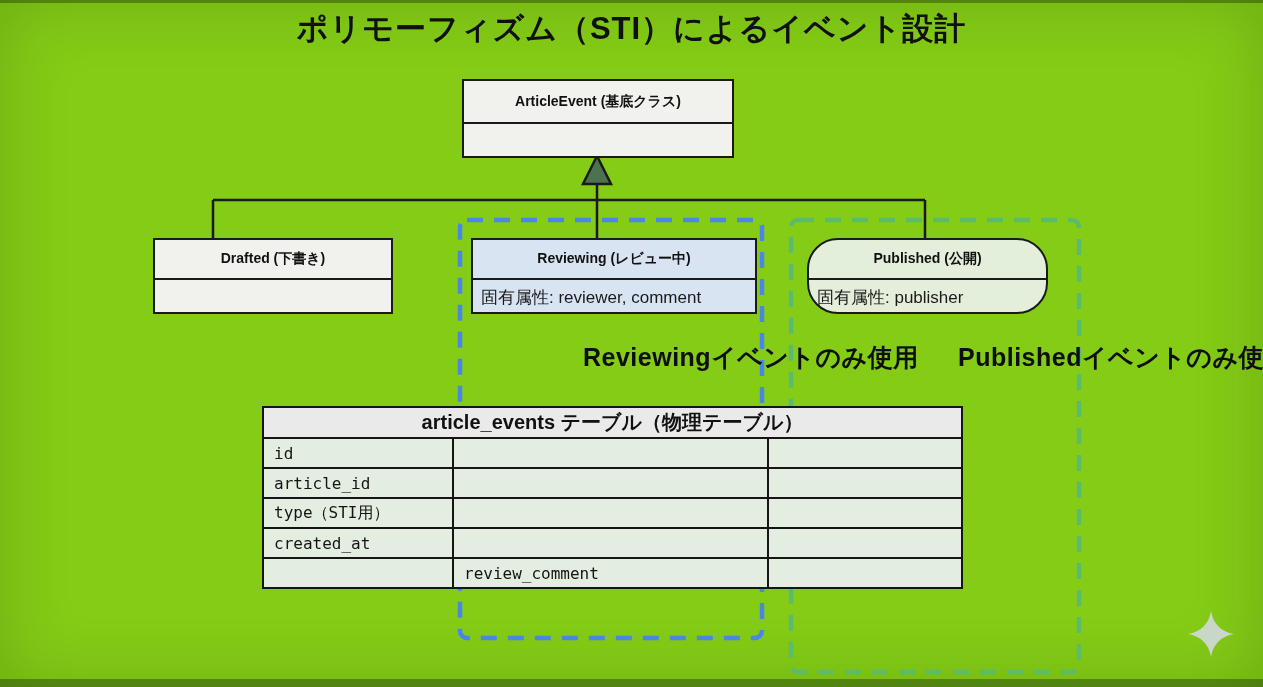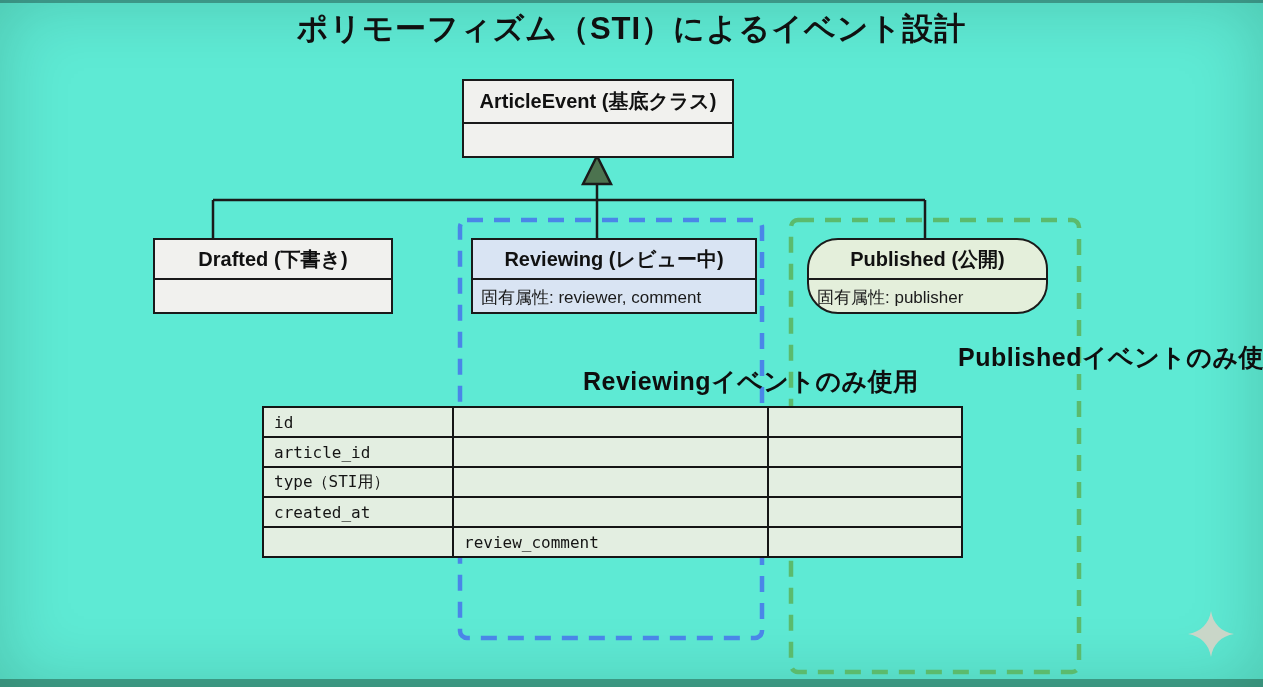--- a/index.html
+++ b/index.html
@@ -3,41 +3,41 @@
 <meta charset="utf-8">
 <style>
   html,body{margin:0;padding:0;}
   body{
     width:1263px;height:687px;overflow:hidden;
     font-family:"Liberation Sans", sans-serif;
     background:#3a5a3e;
   }
   .slide{
     position:relative;width:1263px;height:687px;
-    background:#5eead4;
+    background:#84cc16;
     box-shadow:inset 0 0 70px rgba(0,25,5,0.18);
   }
   .edge-top{position:absolute;left:0;top:0;width:100%;height:3px;background:rgba(0,0,0,0.30);}
   .edge-bottom{position:absolute;left:0;bottom:0;width:100%;height:8px;background:rgba(10,30,10,0.35);}
 
   .title{
     position:absolute;left:0;top:8px;width:1263px;
     text-align:center;font-size:31px;font-weight:bold;color:#101010;
     letter-spacing:1px;
   }
 
   
   .class-box{
     position:absolute;border:2.5px solid #1a1a1a;background:#f1f1ee;
     box-sizing:border-box;
   }
   .class-box .hdr{
     border-bottom:2.5px solid #1a1a1a;
     display:flex;align-items:center;justify-content:center;
-    font-weight:bold;font-size:20px;color:#111;
+    font-weight:bold;font-size:14px;color:#111;
     box-sizing:border-box;
   }
   .class-box .bdy{
     font-size:17px;color:#1a1a1a;
     padding:6px 8px 0 8px;box-sizing:border-box;
   }
   .box-base{left:462px;top:79px;width:272px;height:79px;}
   .box-base .hdr{height:43px;}
   .box-drafted{left:153px;top:238px;width:240px;height:76px;}
   .box-drafted .hdr{height:40px;}
@@ -45,21 +45,21 @@
   .box-reviewing .hdr{height:40px;}
   .box-published{left:807px;top:238px;width:241px;height:76px;background:#e4efdb;border-radius:31px;}
   .box-published .hdr{height:40px;}
 
   svg.overlay{position:absolute;left:0;top:0;pointer-events:none;}
 
   .note-label{
     position:absolute;font-size:25px;font-weight:bold;color:#0e0e0e;
     white-space:nowrap;letter-spacing:0.5px;
   }
-  .note-reviewing{left:583px;top:341px;margin-top:24px;}
+  .note-reviewing{left:583px;top:341px;}
   .note-published{left:958px;top:341px;}
 
   
   table.phys{
     position:absolute;left:262px;top:406px;
     border-collapse:collapse;table-layout:fixed;
   }
   table.phys td{
     border:2px solid #151515;height:28px;box-sizing:content-box;
     background:#e3eee1;overflow:hidden;white-space:nowrap;
@@ -120,20 +120,23 @@
   <div class="note-label note-published">Publishedイベントのみ使用</div>
 
   <table class="phys">
     <colgroup>
       <col style="width:190px">
         <col style="width:315px">
         <col style="width:194px">
     </colgroup>
     <tbody>
       <tr>
+        <td class="thead" colspan="3">article_events テーブル（物理テーブル）</td>
+      </tr>
+      <tr>
         <td class="cell">id</td>
         <td class="cell"></td>
         <td class="cell"></td>
       </tr>
       <tr>
         <td class="cell">article_id</td>
         <td class="cell"></td>
         <td class="cell"></td>
       </tr>
       <tr>

